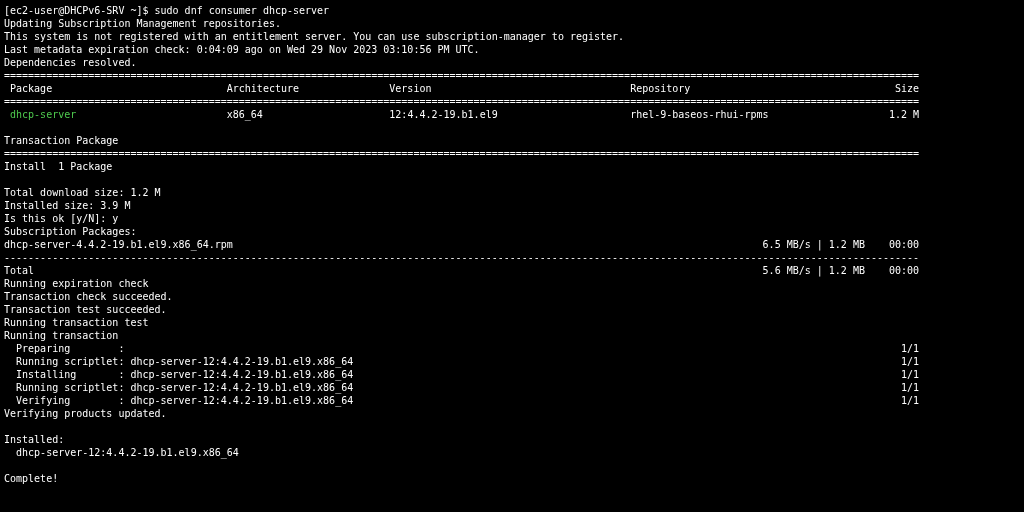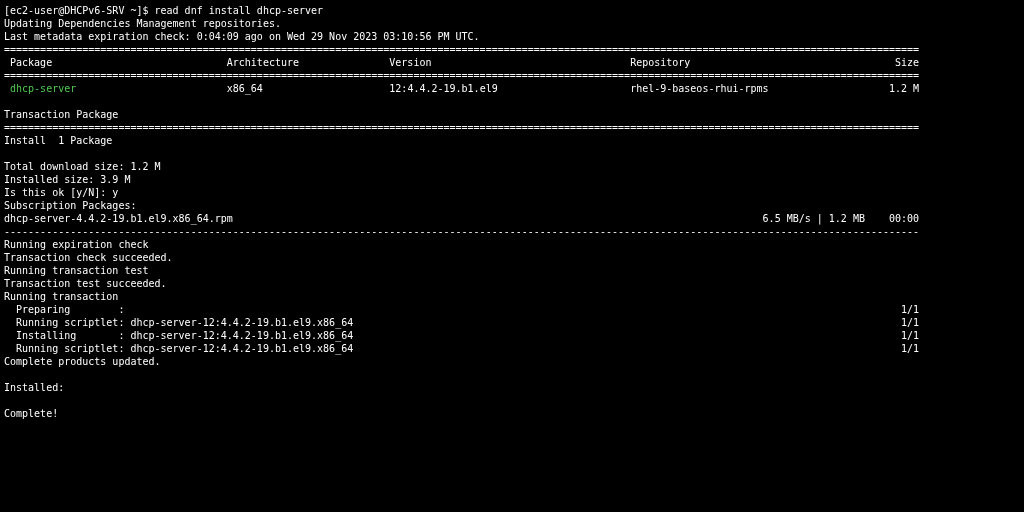--- a/index.html
+++ b/index.html
@@ -15,48 +15,53 @@
     box-sizing: border-box;
     overflow: hidden;
   }
   .line { white-space: pre; }
   .green { color: #4ec94e; text-align: right; }
 </style>
 </head>
 <body>
 
 <div>
-<div class="line"><span>[ec2-user@DHCPv6-SRV ~]$ </span><span>read dnf install dhcp-server</span></div>
-<div class="line">Updating Dependencies Management repositories.</div>
+<div class="line"><span>[ec2-user@DHCPv6-SRV ~]$ </span><span>sudo dnf consumer dhcp-server</span></div>
+<div class="line">Updating Subscription Management repositories.</div>
 <div class="line"></div>
+<div class="line">This system is not registered with an entitlement server. You can use subscription-manager to register.</div>
 <div class="line"></div>
 <div class="line">Last metadata expiration check: 0:04:09 ago on Wed 29 Nov 2023 03:10:56 PM UTC.</div>
+<div class="line">Dependencies resolved.</div>
 <div class="line">========================================================================================================================================================</div>
 <div class="line"><span id="hdr"> Package                             Architecture               Version                                 Repository                                  Size</span></div>
 <div class="line">========================================================================================================================================================</div>
 <div class="line"><span id="pkgrow"><span class="green"> dhcp-server                         </span>x86_64                     12:4.4.2-19.b1.el9                      rhel-9-baseos-rhui-rpms                    1.2 M</span></div>
 <div class="line"> </div>
 <div class="line">Transaction Package</div>
 <div class="line">========================================================================================================================================================</div>
 <div class="line">Install  1 Package</div>
 <div class="line"> </div>
 <div class="line">Total download size: 1.2 M</div>
 <div class="line">Installed size: 3.9 M</div>
 <div class="line">Is this ok [y/N]: y</div>
 <div class="line">Subscription Packages:</div>
 <div class="line"><span id="dlrow">dhcp-server-4.4.2-19.b1.el9.x86_64.rpm                                                                                        6.5 MB/s | 1.2 MB    00:00</span></div>
 <div class="line">--------------------------------------------------------------------------------------------------------------------------------------------------------</div>
+<div class="line"><span id="totrow">Total                                                                                                                         5.6 MB/s | 1.2 MB    00:00</span></div>
 <div class="line">Running expiration check</div>
 <div class="line">Transaction check succeeded.</div>
+<div class="line">Transaction test succeeded.</div>
 <div class="line">Running transaction test</div>
-<div class="line">Transaction test succeeded.</div>
 <div class="line">Running transaction</div>
 <div class="line"><span id="preprow">  Preparing        :                                                                                                                                 1/1</span></div>
 <div class="line"><span id="s1row">  Running scriptlet: dhcp-server-12:4.4.2-19.b1.el9.x86_64                                                                                           1/1</span></div>
 <div class="line"><span id="s2row">  Installing       : dhcp-server-12:4.4.2-19.b1.el9.x86_64                                                                                           1/1</span></div>
 <div class="line"><span id="s3row">  Running scriptlet: dhcp-server-12:4.4.2-19.b1.el9.x86_64                                                                                           1/1</span></div>
-<div class="line">Complete products updated.</div>
+<div class="line"><span id="s4row">  Verifying        : dhcp-server-12:4.4.2-19.b1.el9.x86_64                                                                                           1/1</span></div>
+<div class="line">Verifying products updated.</div>
 <div class="line"> </div>
 <div class="line">Installed:</div>
+<div class="line">  dhcp-server-12:4.4.2-19.b1.el9.x86_64</div>
 <div class="line"> </div>
 <div class="line">Complete!</div>
 <div class="line"></div>
 </div>
 
 </body></html>

